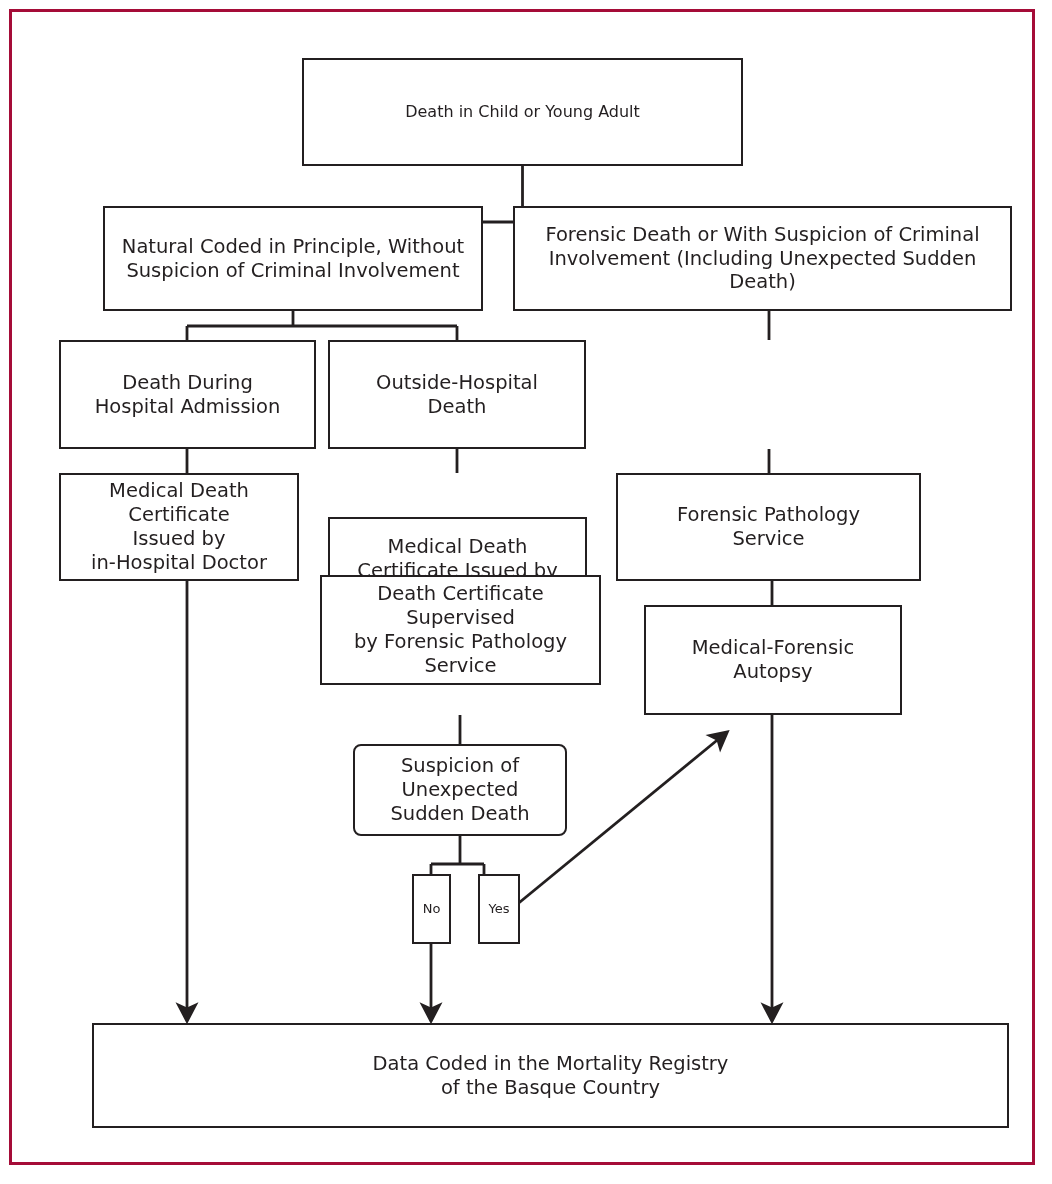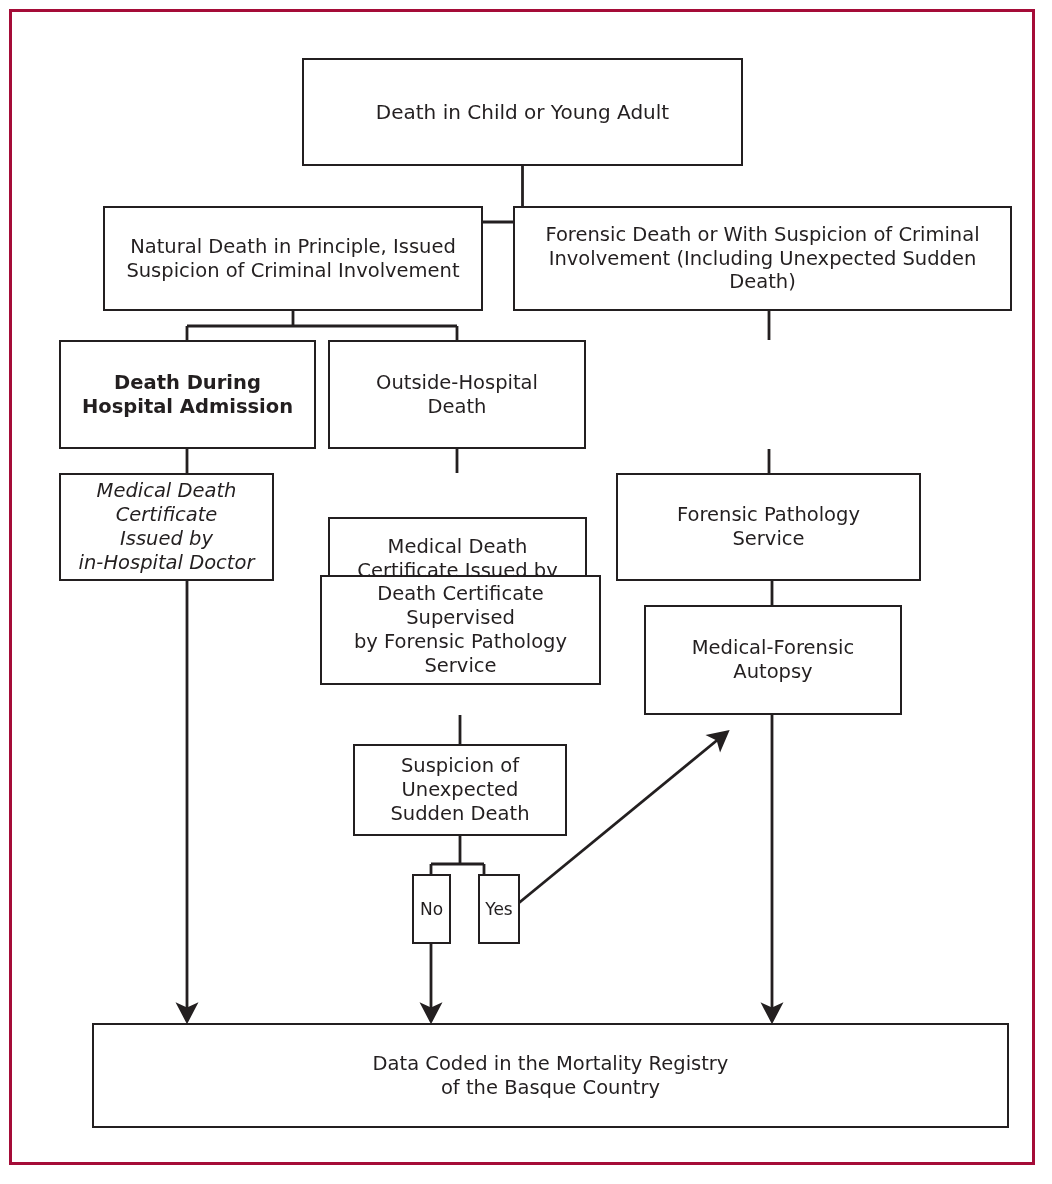--- a/index.html
+++ b/index.html
@@ -50,37 +50,37 @@
     justify-content: center;
     text-align: center;
     color: #231f20;
     line-height: 1.22;
     padding: 2px 4px;
   }
   .node .label {
     display: block;
     white-space: pre-line;
   }
-  .fs-20 { font-size: 20px; }
+  .fs-20 { font-size: 16px; }
   .fs-19 { font-size: 19.5px; }
-  .fs-18 { font-size: 17px; }
+  .fs-18 { font-size: 13px; }
 
   
   #n-root      { left: 302px; top: 58px;  width: 441px; height: 108px; }
   #n-natural   { left: 103px; top: 206px; width: 380px; height: 105px; }
   #n-violent   { left: 513px; top: 206px; width: 499px; height: 105px; }
-  #n-inhosp    { left: 59px;  top: 340px; width: 257px; height: 109px; font-weight: bold; }
+  #n-inhosp    { left: 59px;  top: 340px; width: 257px; height: 109px; }
   #n-outhosp   { left: 328px; top: 340px; width: 258px; height: 109px; }
   #n-request   { left: 625px; top: 340px; width: 289px; height: 109px; }
-  #n-cert-in   { left: 59px;  top: 473px; width: 215px; height: 108px; font-style: italic; }
+  #n-cert-in   { left: 59px;  top: 473px; width: 240px; height: 108px; }
   #n-cert-out  { left: 328px; top: 473px; width: 259px; height: 108px; margin-top: 44px; }
   #n-fps       { left: 616px; top: 473px; width: 305px; height: 108px; }
   #n-supervised{ left: 320px; top: 575px; width: 281px; height: 110px; }
   #n-autopsy   { left: 644px; top: 605px; width: 258px; height: 110px; }
-  #n-suspicion { left: 353px; top: 744px; width: 214px; height: 92px; }
+  #n-suspicion { left: 353px; top: 744px; width: 214px; height: 92px; border-radius: 8px; }
   #n-no        { left: 412px; top: 874px; width: 39px;  height: 70px; }
   #n-yes       { left: 463px; top: 874px; width: 42px;  height: 70px; margin-left: 15px; }
   #n-registry  { left: 92px;  top: 1023px; width: 917px; height: 105px; }
 </style>
 </head>
 <body>
 
 <div id="page">
 
   <div id="outer-frame"></div>
@@ -128,21 +128,21 @@
     </g>
   </svg>
 
   <div id="canvas">
 
     <div class="node fs-20" id="n-root">
       <span class="label">Death in Child or Young Adult</span>
     </div>
 
     <div class="node fs-19" id="n-natural">
-      <span class="label">Natural Death in Principle, Issued
+      <span class="label">Natural Coded in Principle, Without
 Suspicion of Criminal Involvement</span>
     </div>
 
     <div class="node fs-19" id="n-violent">
       <span class="label">Forensic Death or With Suspicion of Criminal
 Involvement (Including Unexpected Sudden Death)</span>
     </div>
 
     <div class="node fs-19" id="n-inhosp">
       <span class="label">Death During

